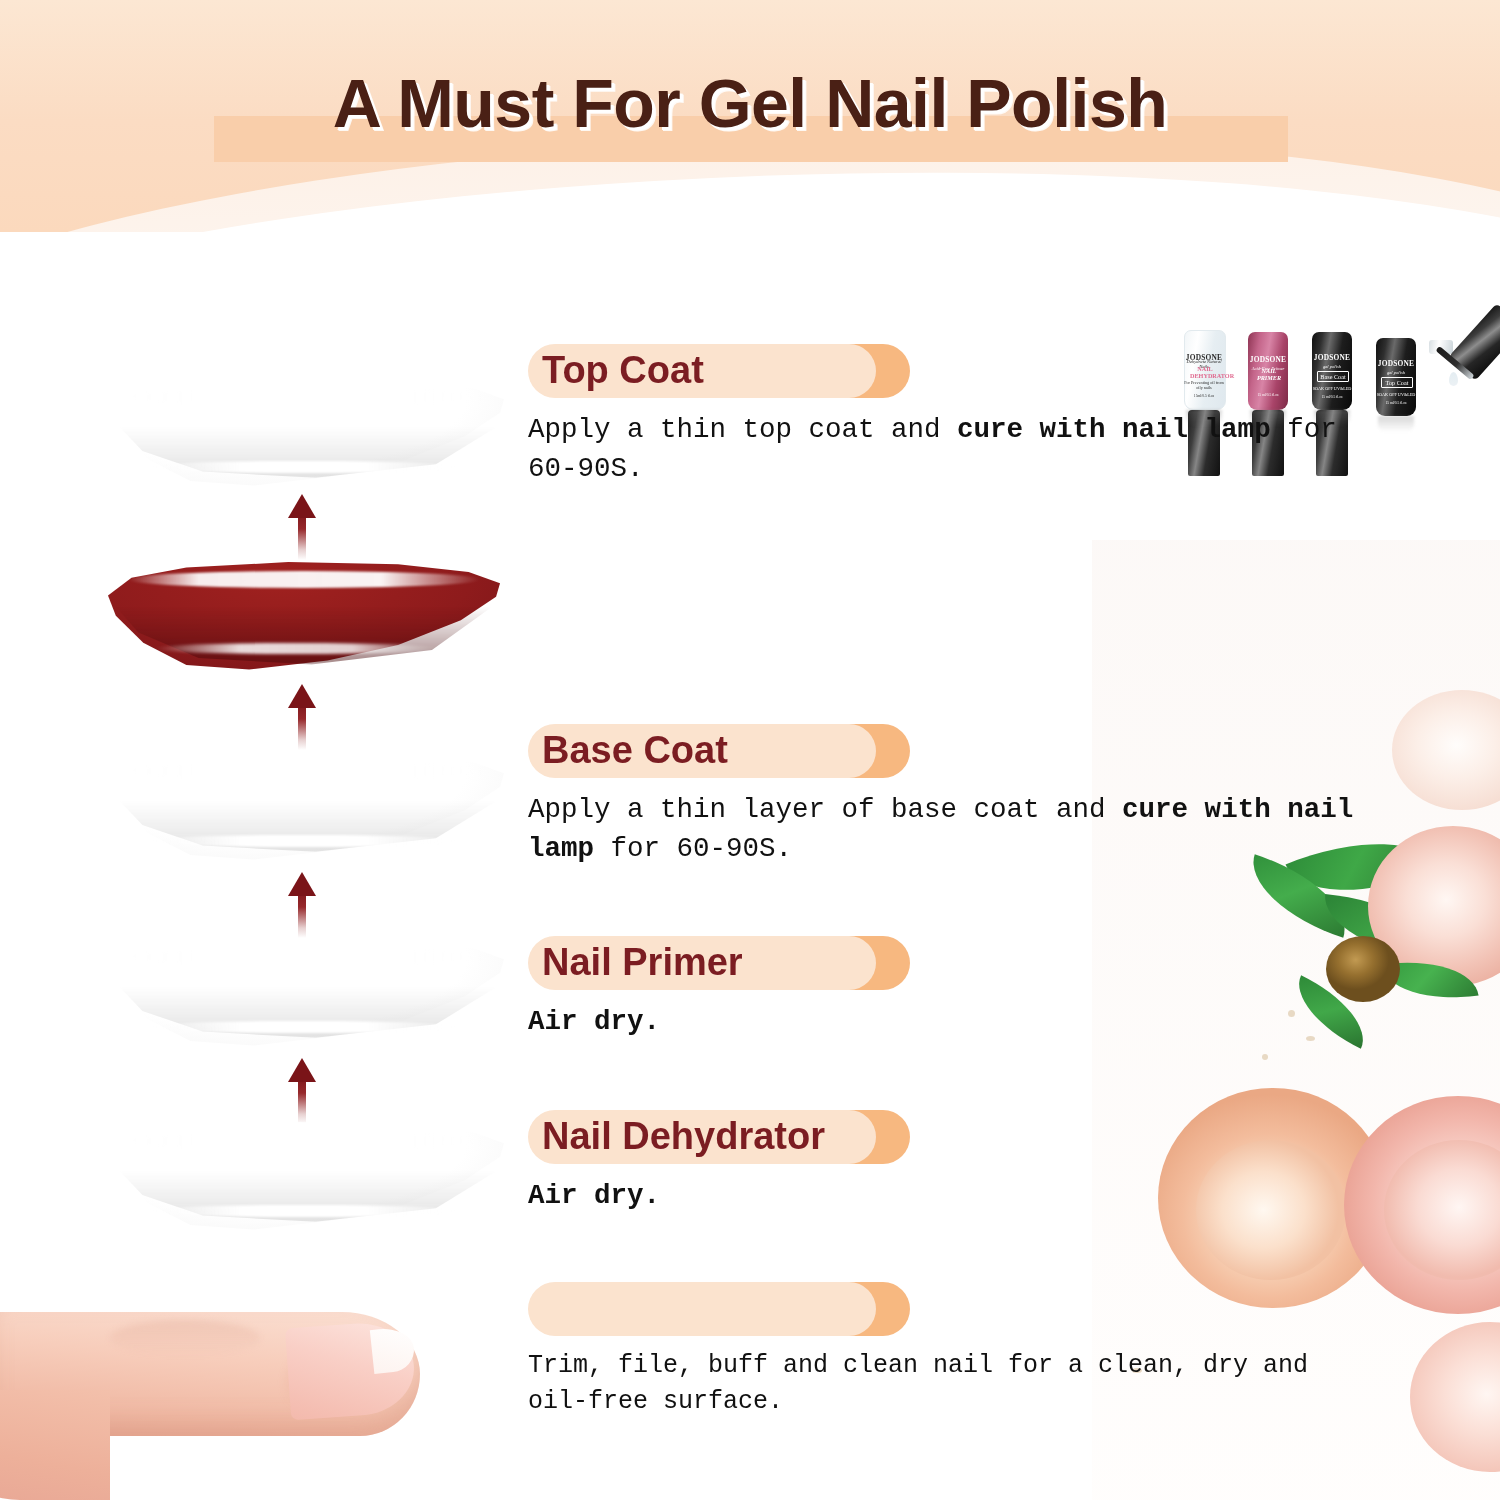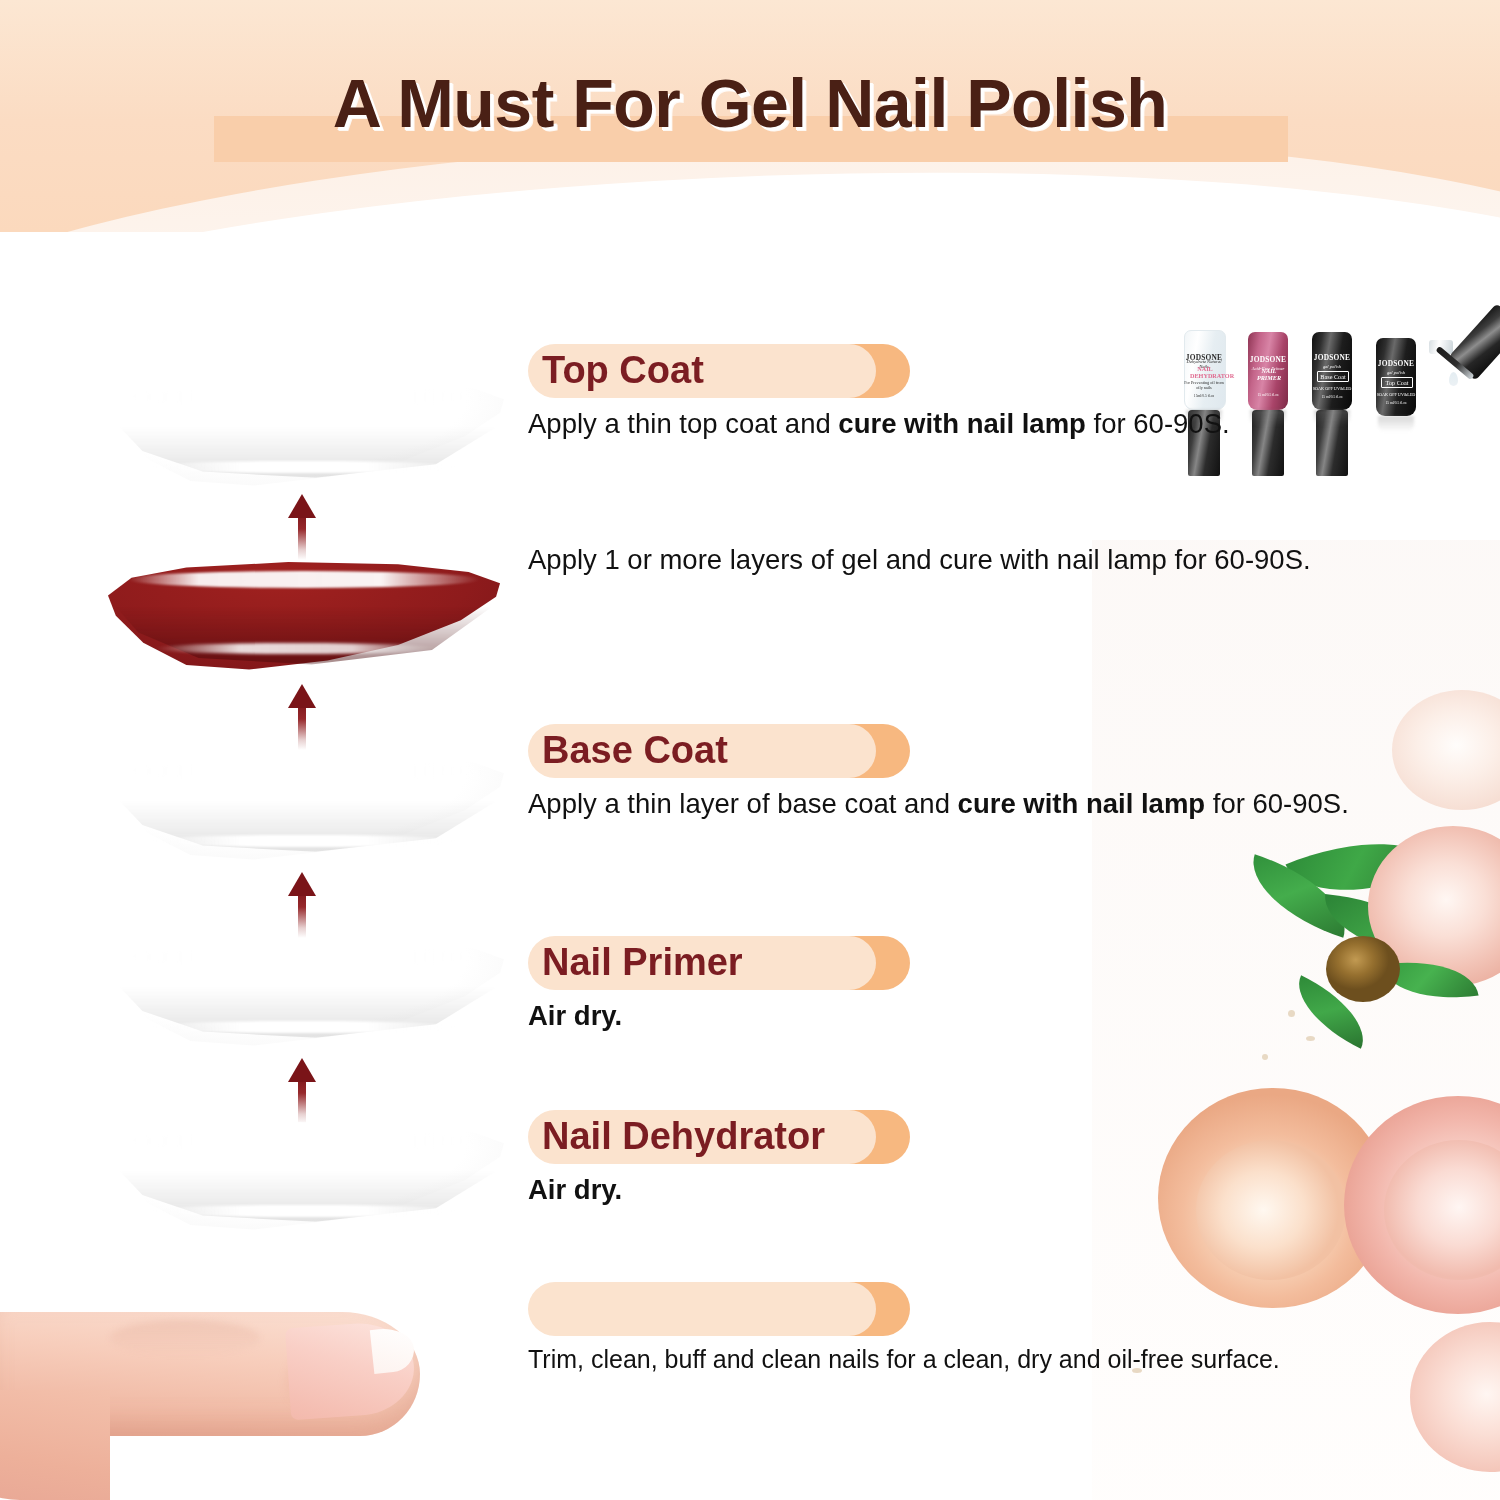--- a/index.html
+++ b/index.html
@@ -117,23 +117,23 @@
   .badge .body{
     position:absolute;left:0;top:0;width:348px;height:54px;
     background:#fbe3ce;border-radius:27px;
   }
   .badge .label{
     position:absolute;left:14px;top:0;height:54px;line-height:52px;
     font-size:38px;font-weight:bold;color:#7b1d22;white-space:nowrap;
     font-family:"Liberation Sans", sans-serif;
   }
   .desc{
-    margin-top:6px;width:830px;
+    margin-top:12px;width:830px;
     font-size:27.5px;line-height:1.42;color:#111111;
-    font-family:Liberation Sans, sans-serif;
+    font-family:Liberation Mono, monospace;
   }
   .desc.small{font-size:25px;}
   .desc b{font-weight:bold;}
   .desc.bold-all{font-weight:bold;font-size:27.5px;}
 
   
   .finger-wrap{position:absolute;left:-10px;top:1294px;width:520px;height:210px;}
   .finger{
     position:absolute;left:0;top:18px;width:430px;height:124px;
     background:linear-gradient(185deg,#fbe0d3 0%,#f7cdbb 40%,#f0b9a4 78%,#e8aa95 100%);
@@ -419,21 +419,20 @@
   <div class="step" style="top:344px;">
     <div class="badge">
       <div class="cap"></div>
       <div class="body"></div>
       <div class="label">Top Coat</div>
     </div>
     <div class="desc"><span>Apply a thin top coat and </span><b>cure with nail lamp</b><span> for 60-90S.</span></div>
   </div>
 
   <div class="step" style="top:534px;">
-    <div class="desc"><span>Apply 1 or more layers of gel and cure with nail lamp for 60-90S.</span><b></b><span></span></div>
   </div>
 
   <div class="step" style="top:724px;">
     <div class="badge">
       <div class="cap"></div>
       <div class="body"></div>
       <div class="label">Base Coat</div>
     </div>
     <div class="desc"><span>Apply a thin layer of base coat and </span><b>cure with nail lamp</b><span> for 60-90S.</span></div>
   </div>
@@ -454,16 +453,16 @@
       <div class="label">Nail Dehydrator</div>
     </div>
     <div class="desc bold-all"><span></span><b>Air dry.</b><span></span></div>
   </div>
 
   <div class="step" style="top:1282px;">
     <div class="badge">
       <div class="cap"></div>
       <div class="body"></div>
     </div>
-    <div class="desc small"><span>Trim, clean, buff and clean nails for a clean, dry and oil-free surface.</span><b></b><span></span></div>
+    <div class="desc small"><span>Trim, file, buff and clean nail for a clean, dry and oil-free surface.</span><b></b><span></span></div>
   </div>
 
 </div>
 
 </body></html>

